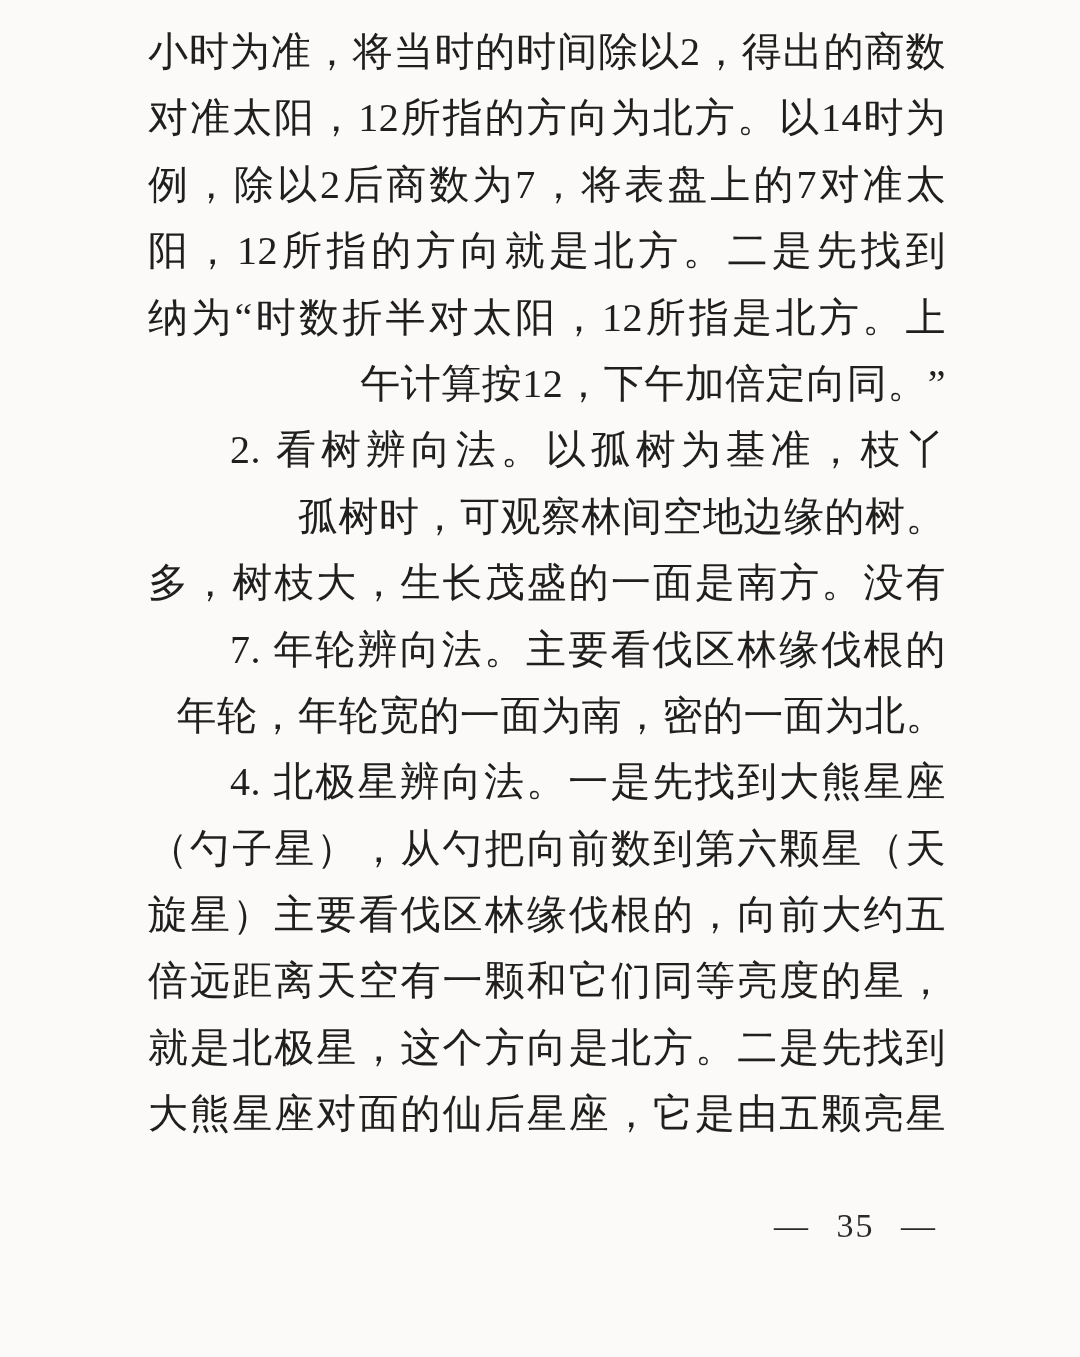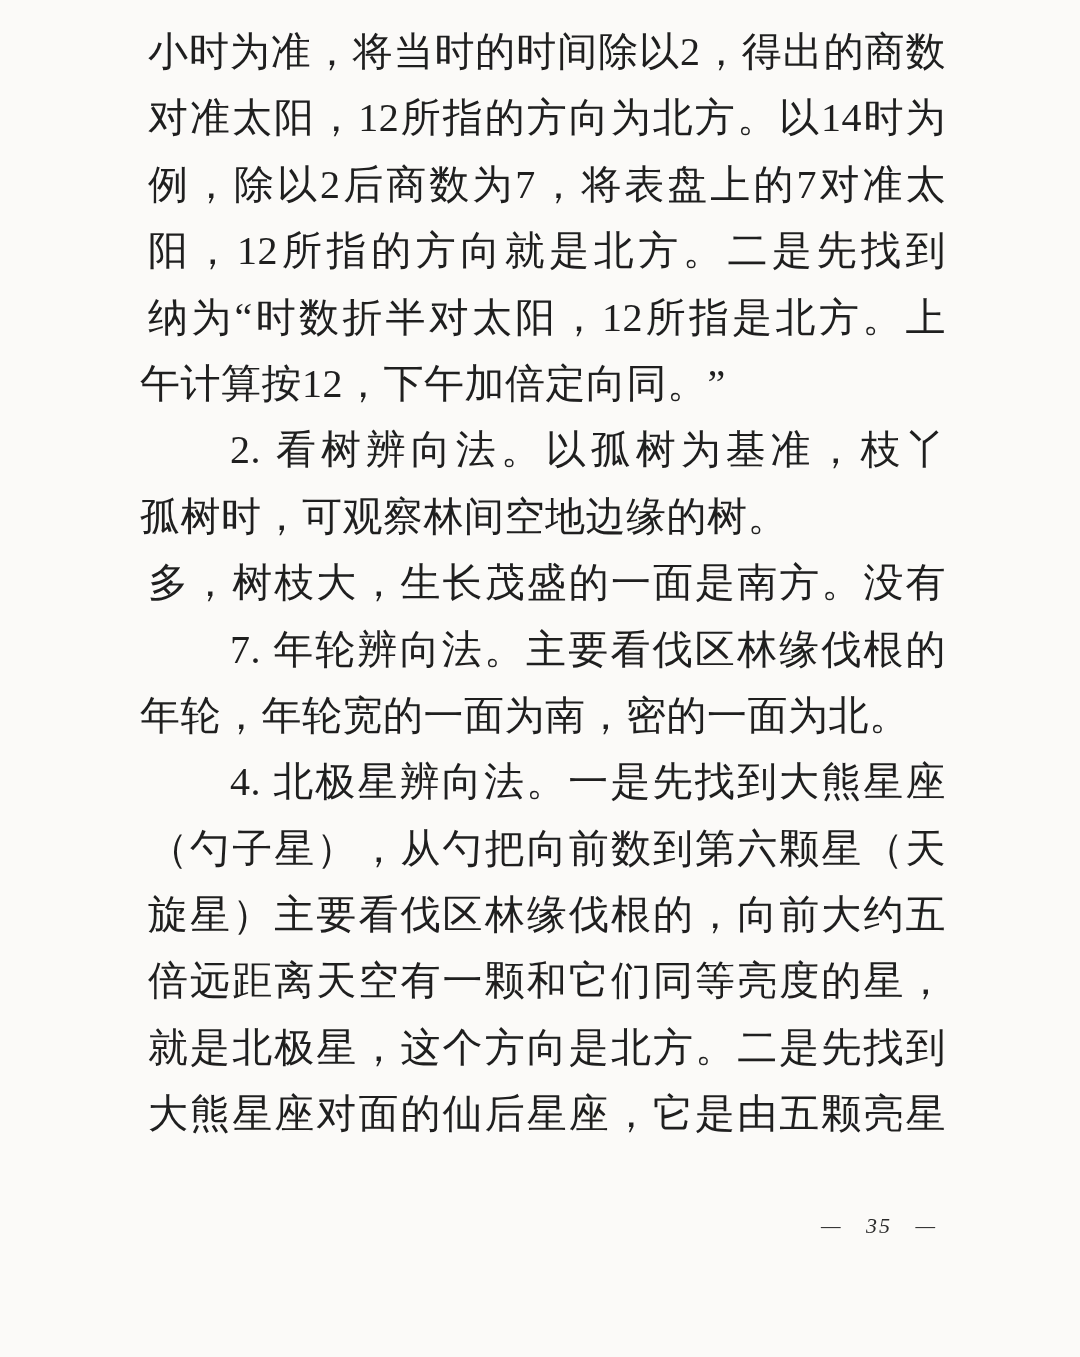--- a/index.html
+++ b/index.html
@@ -22,43 +22,42 @@
   .text-block {
     position: absolute;
     left: 140px;
     top: 19px;
     width: 806px;
   }
   .line {
     font-size: 40px;
     height: 66.4px;
     line-height: 66.4px;
-    text-align: left;
+    text-align: right;
     letter-spacing: 0.5px;
     white-space: pre-wrap;
   }
   .line.justify {
     text-align: justify;
     text-align-last: justify;
     text-justify: inter-character;
     margin-left: 8px;
   }
   .line.indent {
     padding-left: 82px;
   }
   .page-number {
     position: absolute;
     top: 1204px;
     right: 143px;
-    font-size: 22px;
+    font-size: 34px;
     line-height: 44px;
     word-spacing: 16px;
     letter-spacing: 2px;
     color: #2a2a2a;
-    font-style: italic;
   }
 </style>
 </head>
 <body style="background: rgb(251, 250, 248); color: rgb(31, 31, 31);">
 
 <div class="page">
   <div class="text-block">
       <div class="line justify">小时为准，将当时的时间除以2，得出的商数</div>
       <div class="line justify">对准太阳，12所指的方向为北方。以14时为</div>
       <div class="line justify">例，除以2后商数为7，将表盘上的7对准太</div>

